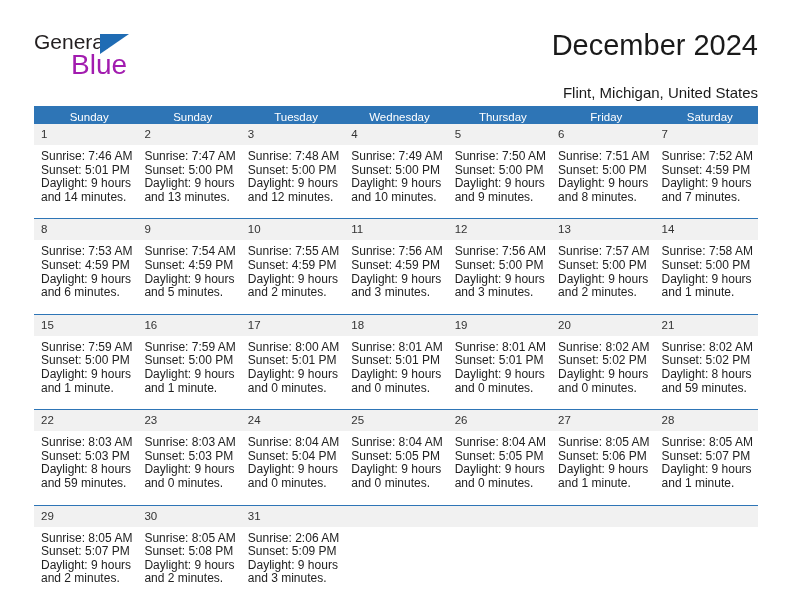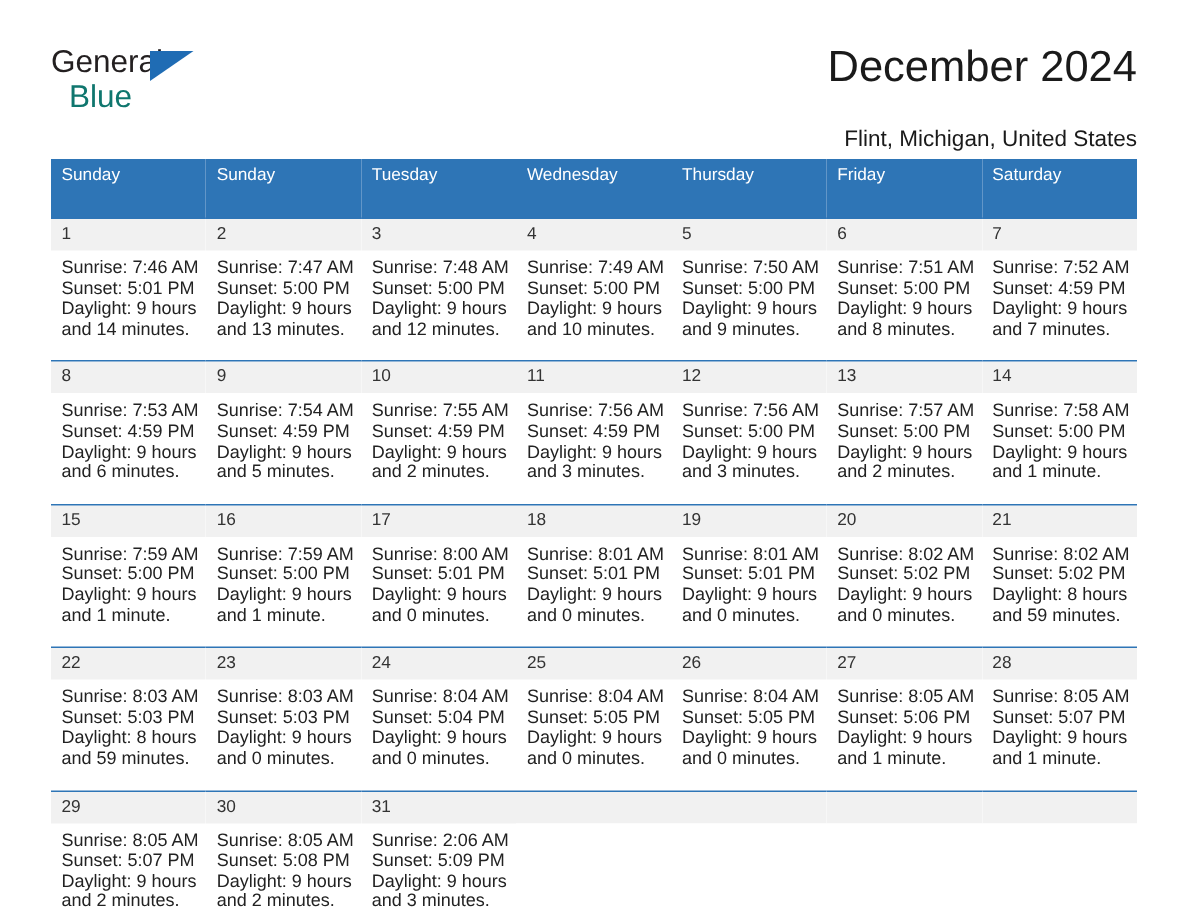--- a/index.html
+++ b/index.html
@@ -52,24 +52,24 @@
     position: absolute;
     left: 66px;
     top: 4px;
     width: 0;
     height: 0;
     border-left: 29px solid #1f6cb4;
     border-bottom: 20px solid transparent;
   }
   .logo-blue {
     position: absolute;
-    left: 12px;
+    left: 37px;
     top: 23px;
-    font-size: 21px;
-    color: #0f766e;
+    font-size: 28px;
+    color: #a21caf;
     line-height: 24px;
   }
 
   .title-block {
     position: absolute;
     right: 0;
     top: 0;
     text-align: right;
   }
   .cal-title {
@@ -95,22 +95,22 @@
     width: 724px;
     border-collapse: collapse;
     table-layout: fixed;
   }
 
   .calendar th {
     background: #2e75b6;
     color: #ffffff;
     font-size: 11.5px;
     font-weight: normal;
-    text-align: left;
-    padding: 5px 0 22px 7px;
+    text-align: center;
+    padding: 5px 0 0 7px;
     height: 9px;
     border: none;
   }
 
   .calendar td {
     width: 103.4px;
     vertical-align: top;
     padding: 0;
     border: none;
     border-top: 1.4px solid #2e75b6;

